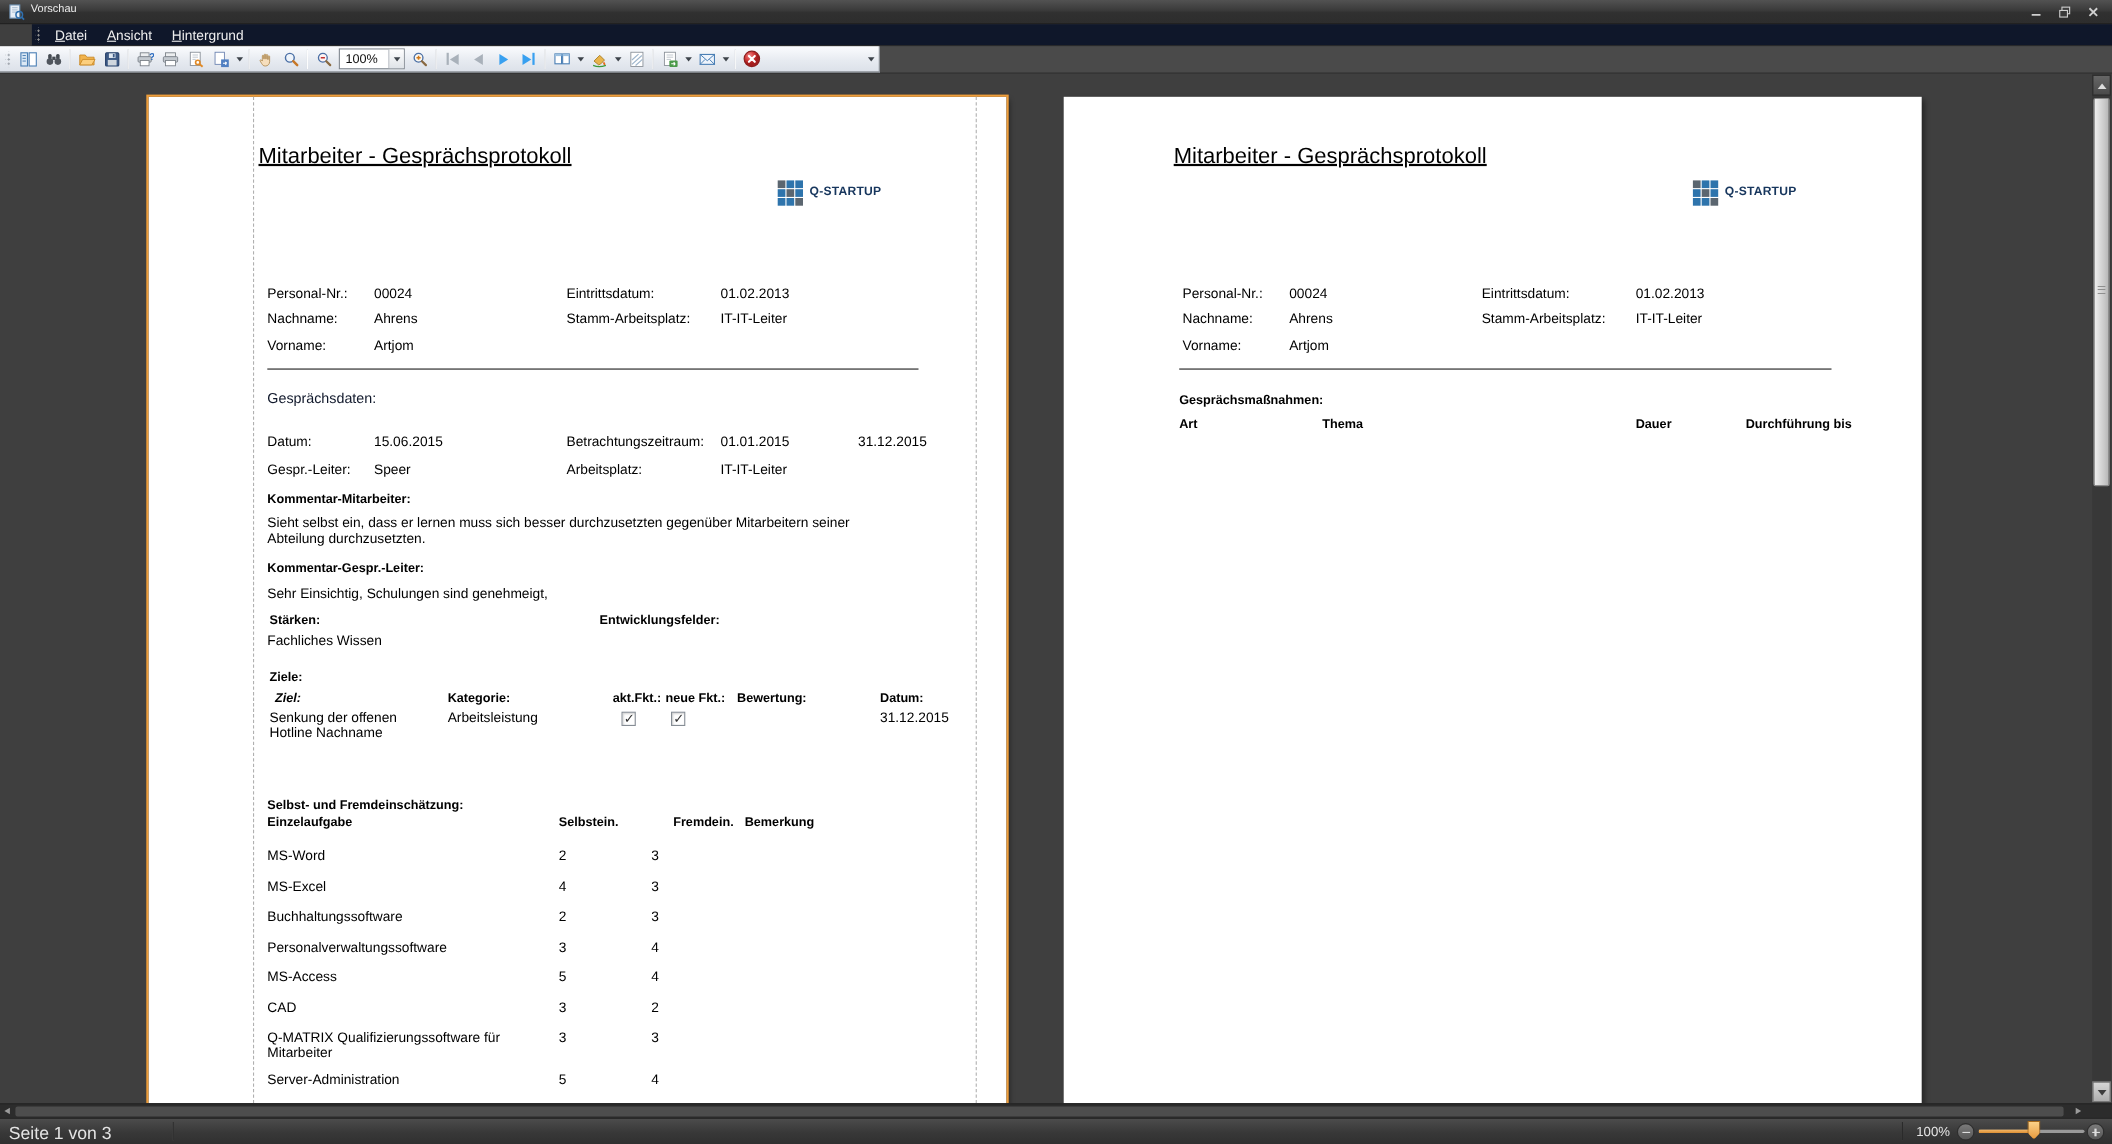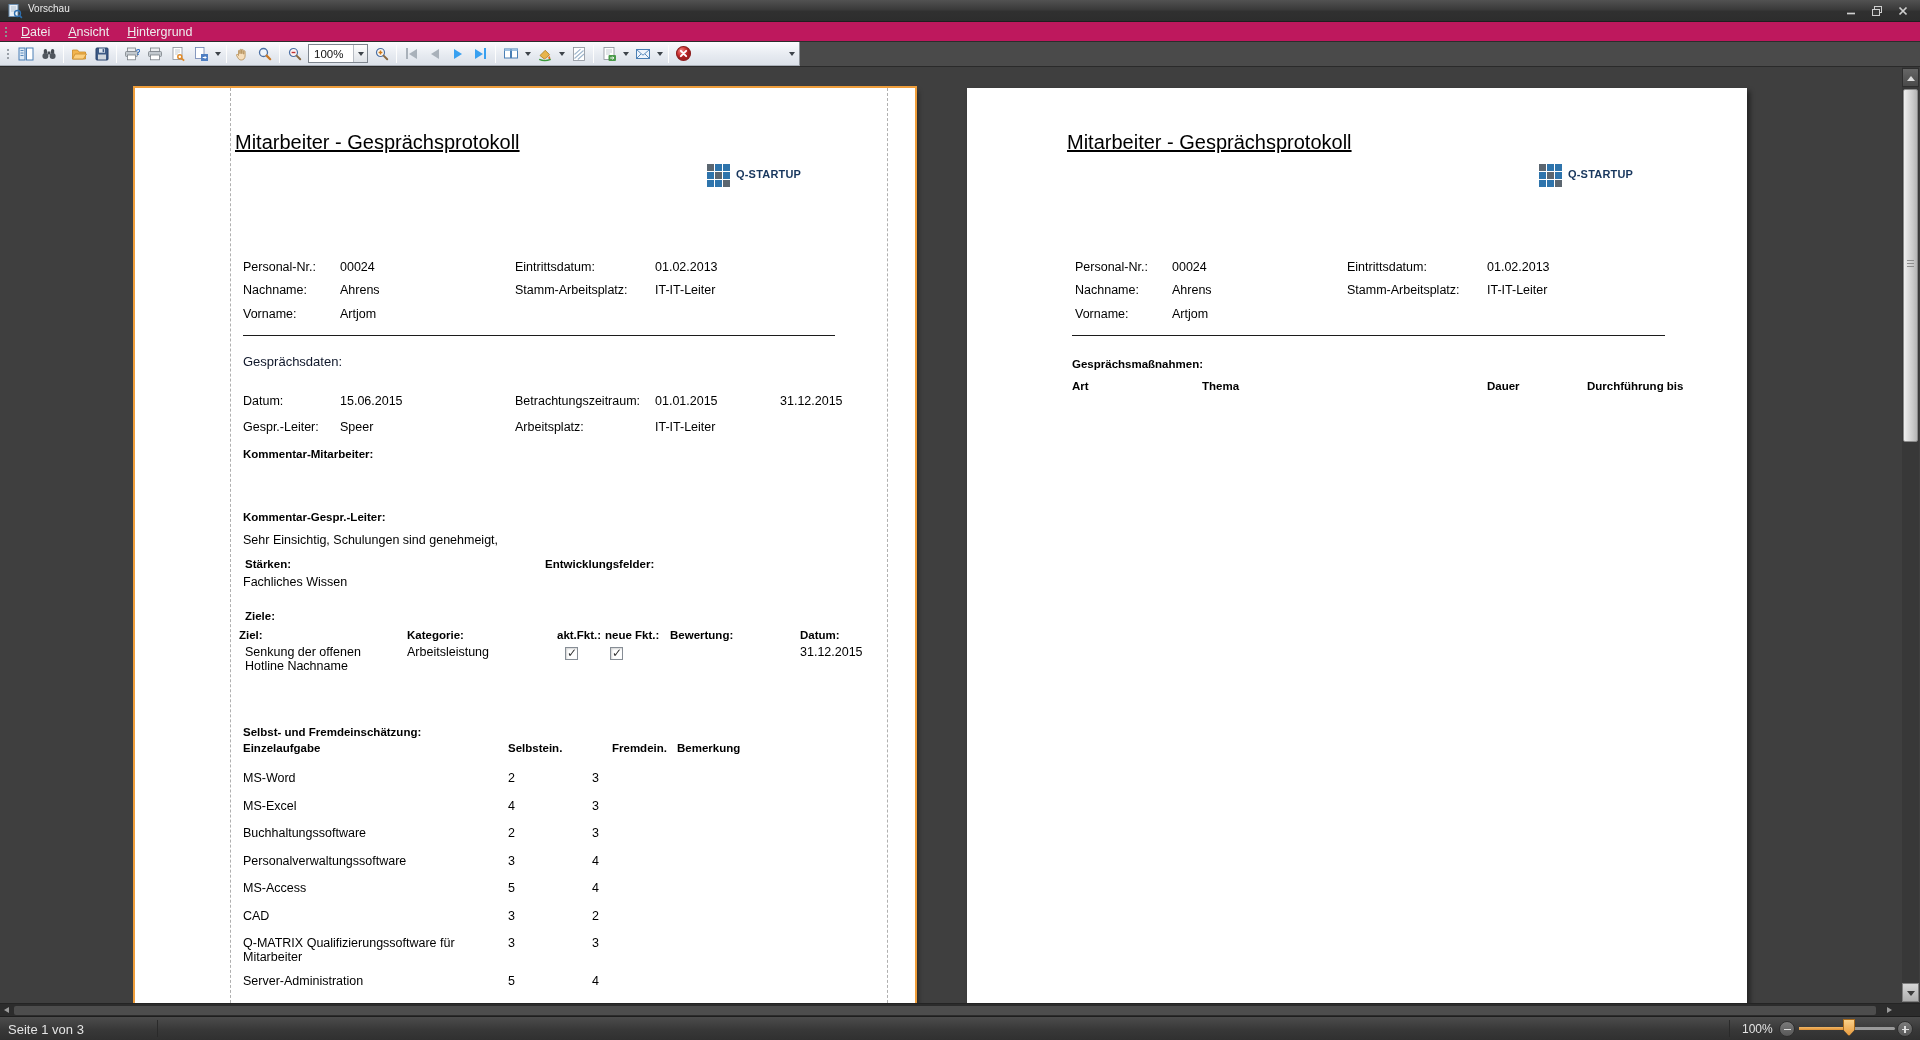--- a/index.html
+++ b/index.html
@@ -9,22 +9,22 @@
 
   
   .titlebar { position:relative; height:22px; background:linear-gradient(#525252,#3a3a3a 45%,#303030 55%,#2d2d2d);
               border-bottom:1px solid #1f1f1f; }
   .appicon { position:absolute; left:7px; top:3px; width:16px; height:16px; }
   .wtitle { position:absolute; left:28px; top:3px; font-size:10px; color:#ececec; }
   .winbtns { position:absolute; right:4px; top:0; height:22px; display:flex; align-items:center; }
   .wbtn { width:26px; height:18px; display:flex; align-items:center; justify-content:center; }
 
   
-  .menubar { position:relative; height:20px; background:#be185d; border-bottom:1px solid #2c2c2c;
-             display:flex; align-items:center; }
+  .menubar { position:relative; height:20px; background:#0f172a; border-bottom:1px solid #2c2c2c;
+             display:flex; align-items:center;margin-left:29px; }
   .grip { width:5px; height:14px; margin:0 4px 0 3px;
           background-image:radial-gradient(circle,#8f8f8f 0.8px,transparent 1.1px);
           background-size:4px 4px; background-position:1px 1px; }
   .mi { display:inline-block; color:#ededed; font-size:12.5px; padding:2px 9px; }
   .mi::first-letter { text-decoration:underline; }
 
   
   .toolbarrow { position:relative; height:25px; background:#4a4a4a; border-bottom:1px solid #2a2a2a; }
   .toolbar { position:absolute; left:0; top:0; height:24px; width:800px;
              background:linear-gradient(#fbfcfe,#e7ebf1 55%,#dce1e9);
@@ -113,21 +113,21 @@
   .hscroll { position:relative; height:13px; background:#2c2c2c; border-top:1px solid #242424; }
   .harrow-l { position:absolute; left:4px; top:3px; border-top:3.5px solid transparent; border-bottom:3.5px solid transparent;
               border-right:5px solid #9b9b9b; }
   .harrow-r { position:absolute; right:28px; top:3px; border-top:3.5px solid transparent; border-bottom:3.5px solid transparent;
               border-left:5px solid #9b9b9b; }
   .hthumb { position:absolute; left:14px; right:44px; top:2px; height:9px; background:#4d4d4d; border-radius:2px; }
 
   
   .statusbar { position:relative; height:24px; background:linear-gradient(#4c4c4c,#383838 55%,#303030);
                border-top:1px solid #1e1e1e; }
-  .sb-page { position:absolute; left:8px; top:5px; font-size:13px; color:#e4e4e4; }
+  .sb-page { position:absolute; left:8px; top:5px; font-size:16px; color:#e4e4e4; }
   .vsep { position:absolute; top:3px; width:1px; height:17px; background:#5d5d5d; border-right:1px solid #2a2a2a; }
   .vsep1 { left:157px; } .vsep2 { left:1729px; }
   .sb-zoom { position:absolute; left:1742px; top:5px; font-size:12px; color:#e4e4e4; }
   .zbtn { position:absolute; top:4px; width:16px; height:16px; border-radius:50%;
           background:linear-gradient(#7b7b7b,#575757); border:1px solid #2e2e2e; }
   .zbtn-minus { left:1779px; } .zbtn-plus { left:1897px; }
   .zbtn-minus::after { content:""; position:absolute; left:3.5px; top:6.5px; width:7px; height:1.6px; background:#dedede; }
   .zbtn-plus::after { content:""; position:absolute; left:3.5px; top:6.5px; width:7px; height:1.6px; background:#dedede; }
   .zbtn-plus::before { content:""; position:absolute; left:6.2px; top:3.8px; width:1.6px; height:7px; background:#dedede; }
   .ztrack { position:absolute; left:1799px; top:10px; width:96px; height:3px; background:#9a9a9a; border-radius:2px; }
@@ -419,28 +419,30 @@
       <span class="f g1 cv1">15.06.2015</span>
       <span class="f g1 cl2">Betrachtungszeitraum:</span>
       <span class="f g1 cv2">01.01.2015</span>
       <span class="f g1 cv3">31.12.2015</span>
       <span class="f g2 cl1">Gespr.-Leiter:</span>
       <span class="f g2 cv1">Speer</span>
       <span class="f g2 cl2">Arbeitsplatz:</span>
       <span class="f g2 cv2">IT-IT-Leiter</span>
 
       <span class="b" style="left:108px; top:359px;">Kommentar-Mitarbeiter:</span>
+      <span class="f pre" style="left:108px; top:380px; width:560px; white-space:pre-line;">Sieht selbst ein, dass er lernen muss sich besser durchzusetzten gegenüber Mitarbeitern seiner
+Abteilung durchzusetzten.</span>
       <span class="b" style="left:108px; top:422px;">Kommentar-Gespr.-Leiter:</span>
       <span class="f" style="left:108px; top:445px;">Sehr Einsichtig, Schulungen sind genehmeigt,</span>
       <span class="b" style="left:110px; top:469px;">Stärken:</span>
       <span class="b" style="left:410px; top:469px;">Entwicklungsfelder:</span>
       <span class="f" style="left:108px; top:487px;">Fachliches Wissen</span>
 
       <span class="b" style="left:110px; top:521px;">Ziele:</span>
-      <span class="b" style="left:104px; top:540px;">Ziel:</span>
+      <span class="b" style="left:115px; top:540px;font-style:italic;">Ziel:</span>
       <span class="b" style="left:272px; top:540px;">Kategorie:</span>
       <span class="b" style="left:422px; top:540px;">akt.Fkt.:</span>
       <span class="b" style="left:470px; top:540px;">neue Fkt.:</span>
       <span class="b" style="left:535px; top:540px;">Bewertung:</span>
       <span class="b" style="left:665px; top:540px;">Datum:</span>
       <div class="tblrows zielrows">
           <div class="zrow">
             <span class="zc0">Senkung der offenen Hotline
 Nachname</span>
             <span class="zc1">Arbeitsleistung</span>

